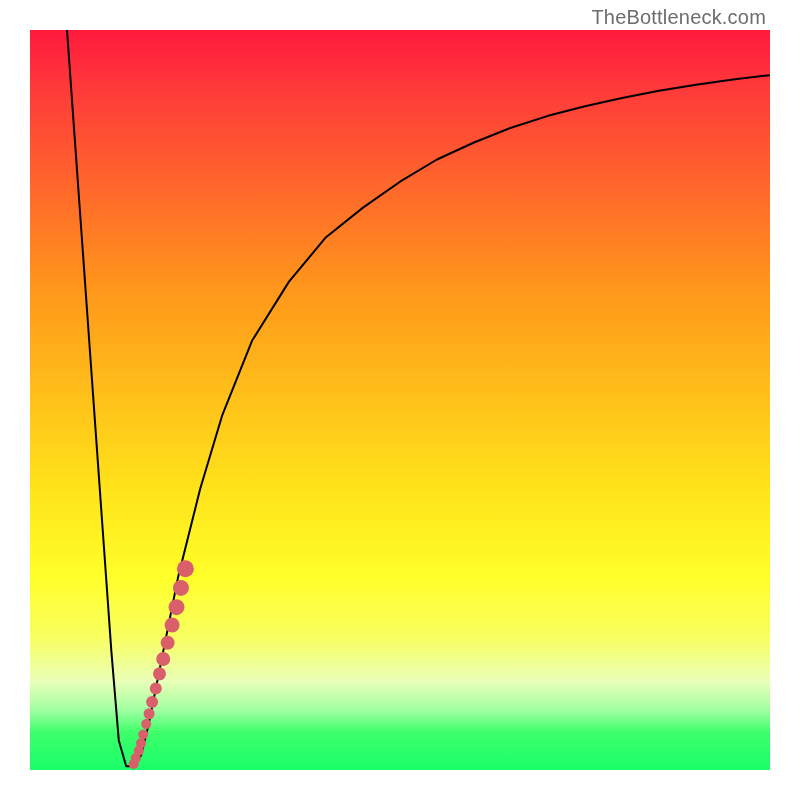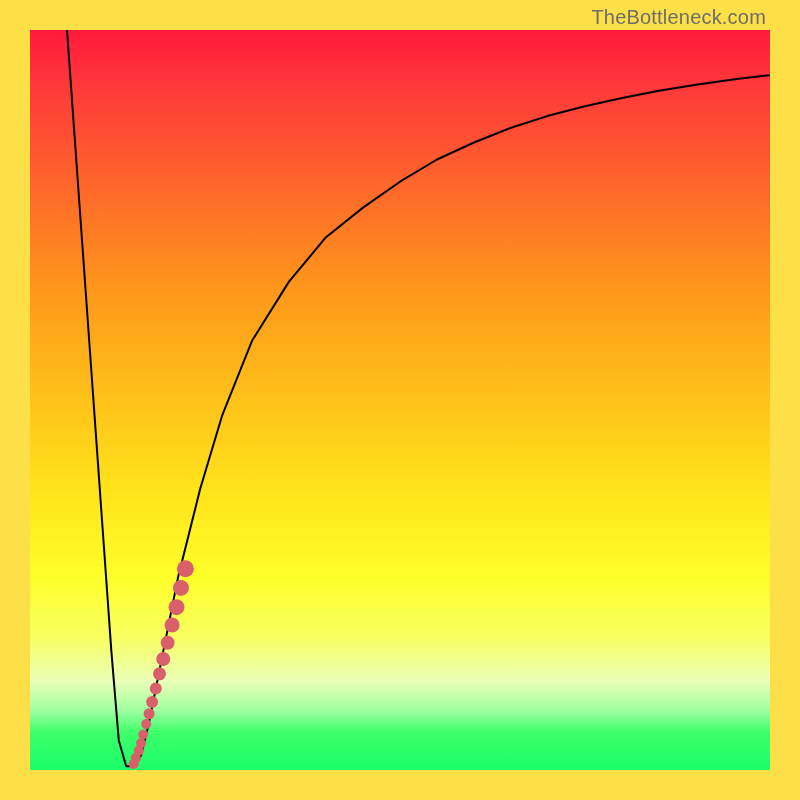--- a/index.html
+++ b/index.html
@@ -8,21 +8,21 @@
     width: 800px;
     height: 800px;
     overflow: hidden;
     background: #000;
     font-family: Arial, Helvetica, sans-serif;
   }
   .frame {
     position: relative;
     width: 800px;
     height: 800px;
-    background: #fde047;
+    background: #ffffff;
   }
   .plot-area {
     position: absolute;
     left: 30px;
     top: 30px;
     width: 740px;
     height: 740px;
     background: linear-gradient(
       to bottom,
       #ff1a3c 0%,

